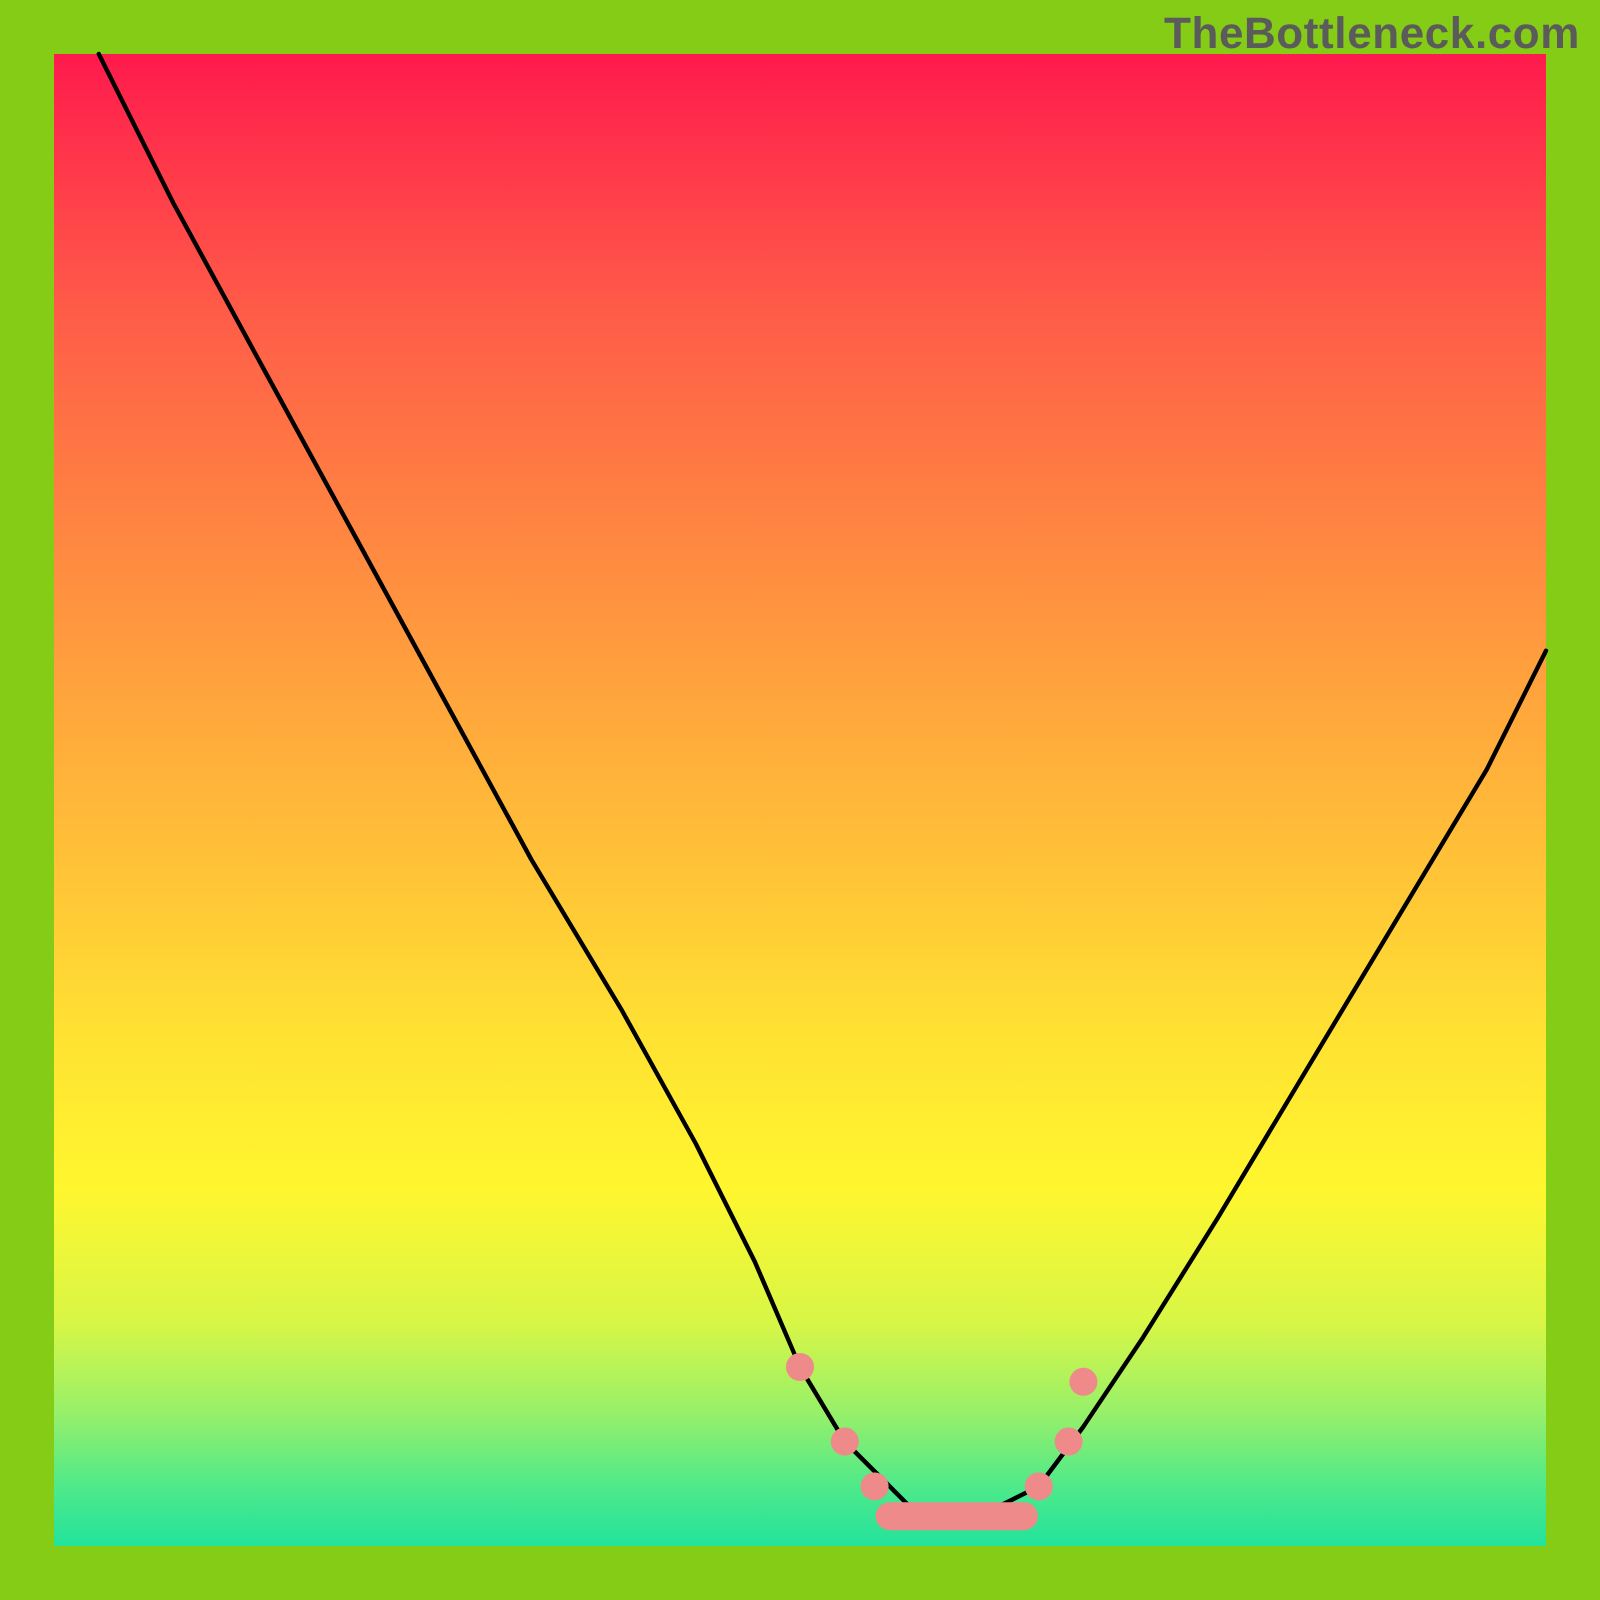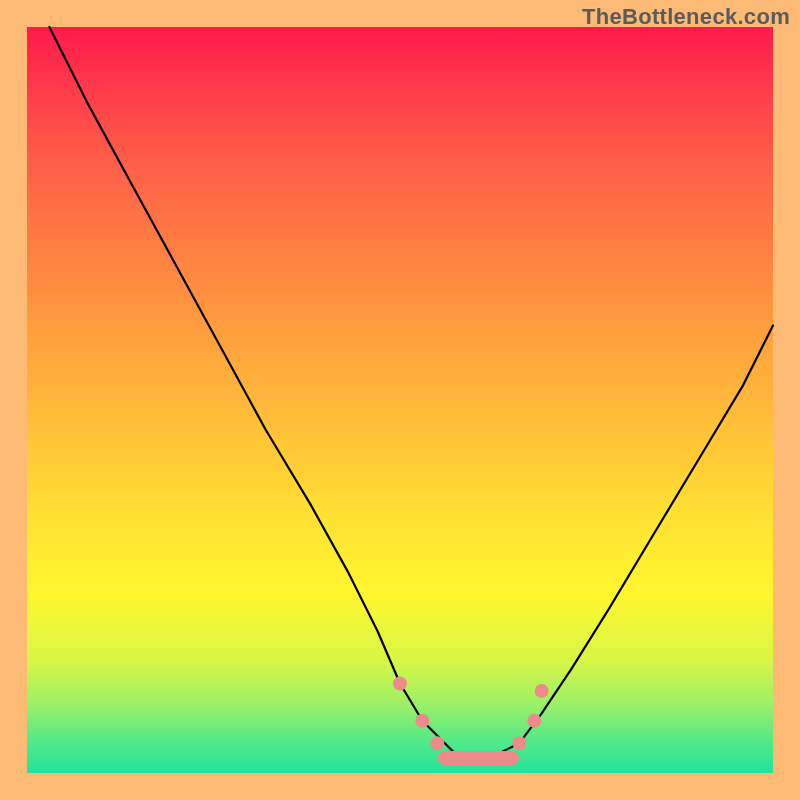--- a/index.html
+++ b/index.html
@@ -8,21 +8,21 @@
     width: 800px;
     height: 800px;
     overflow: hidden;
     font-family: Arial, Helvetica, sans-serif;
     background: #000;
   }
   .stage {
     position: relative;
     width: 800px;
     height: 800px;
-    background: #fdba74;
+    background: #84cc16;
   }
   .watermark {
     position: absolute;
     top: 4px;
     right: 10px;
     color: #5b5b5b;
     font-size: 22px;
     font-weight: 600;
     letter-spacing: 0.3px;
     user-select: none;

